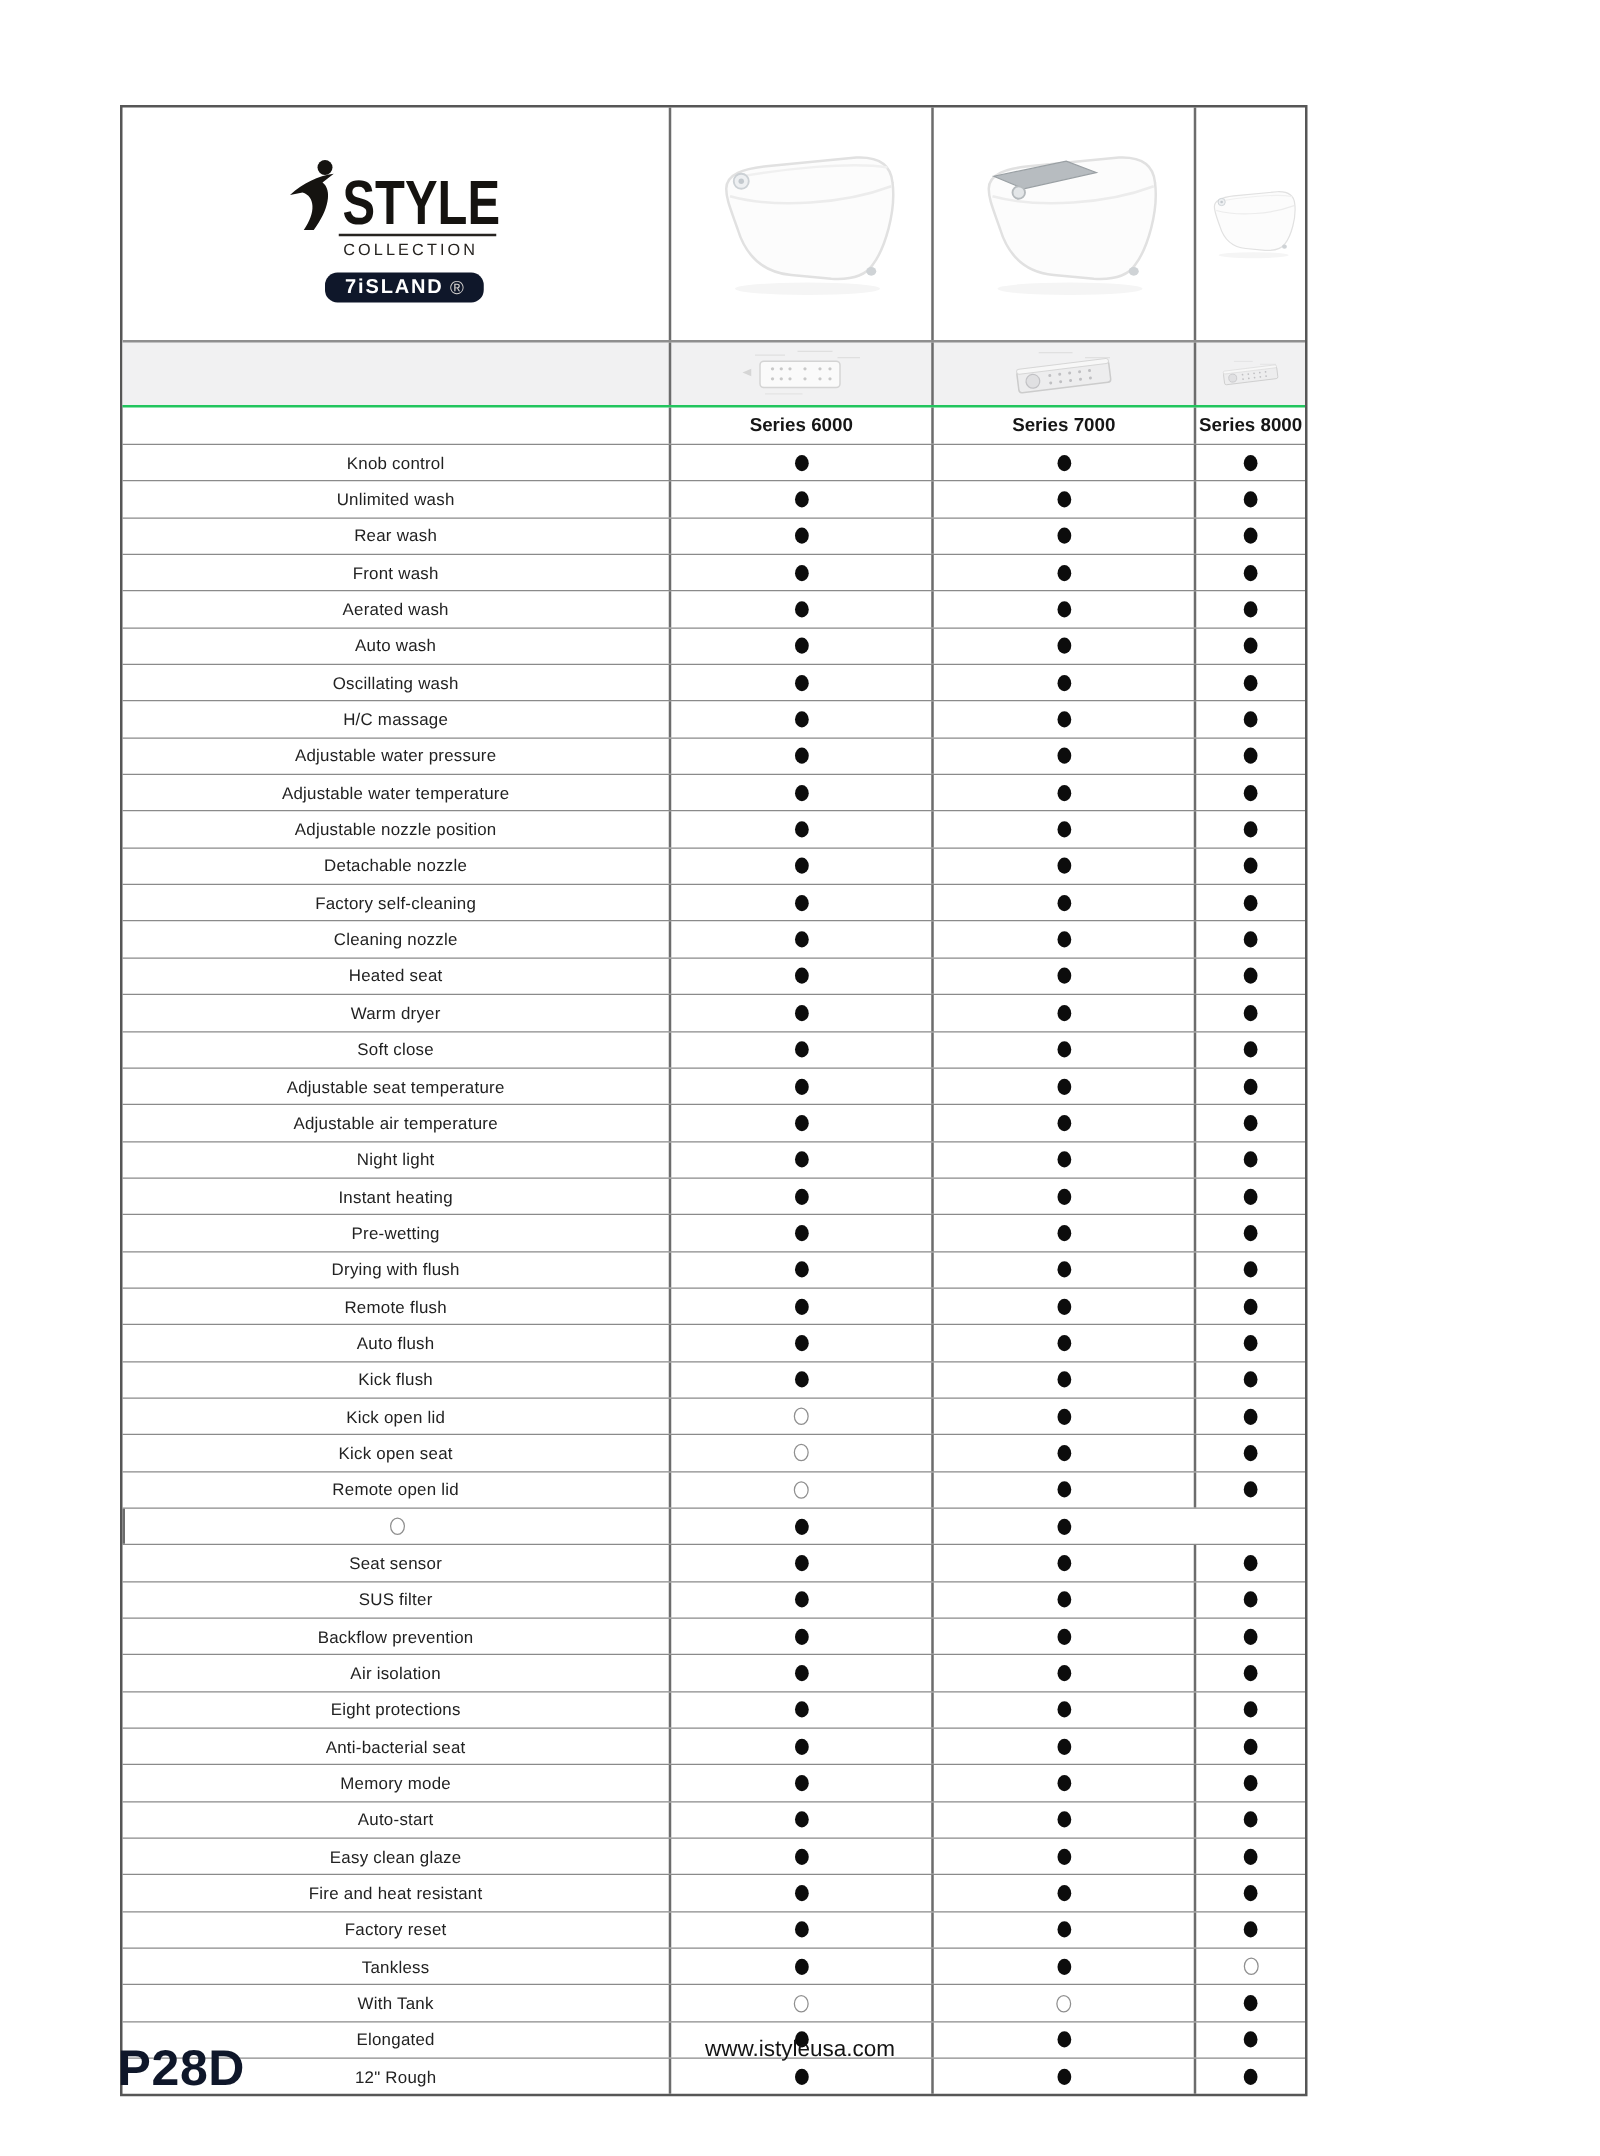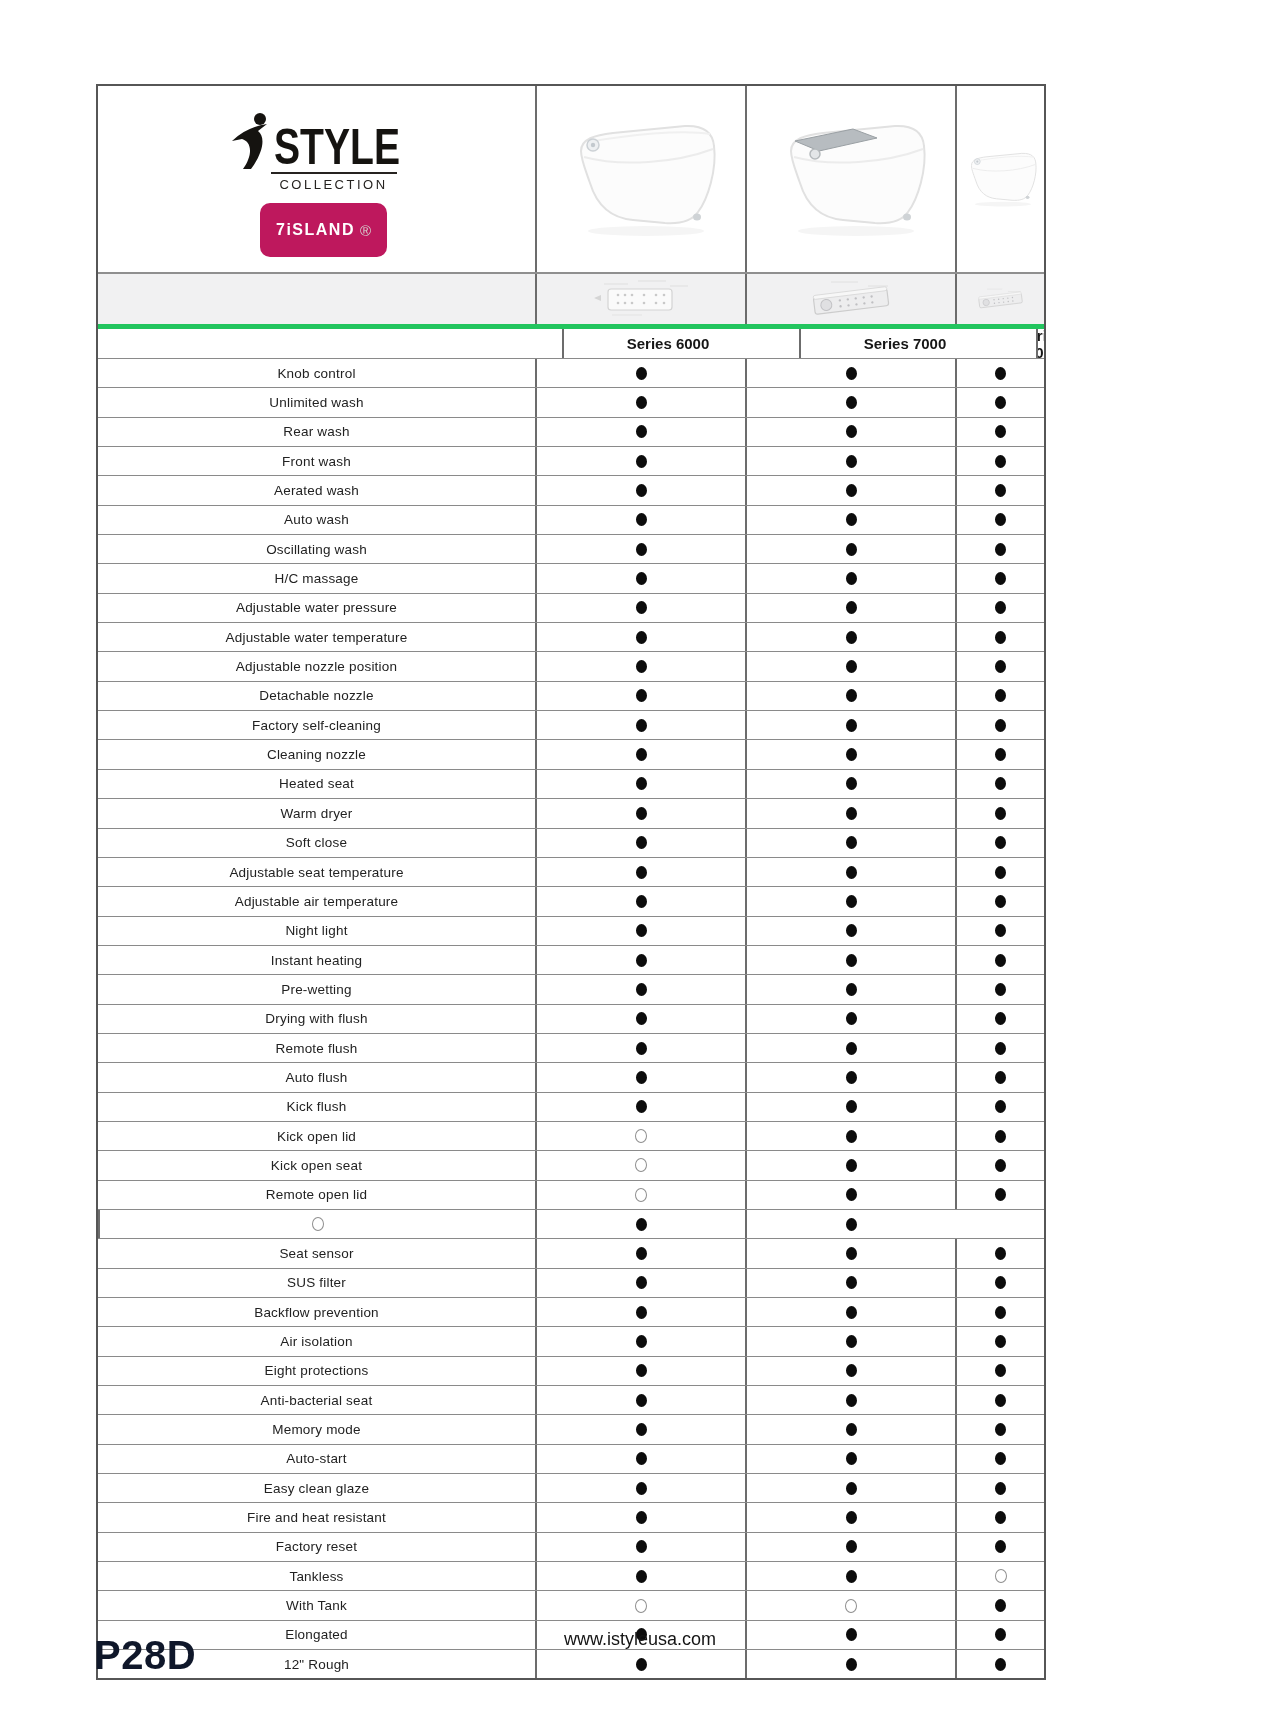--- a/index.html
+++ b/index.html
@@ -13,36 +13,36 @@
     border:2px solid #565656;background:#fff;box-sizing:border-box;
   }
   .row{display:grid;grid-template-columns:437px 210px 210px 1fr;}
   .cell{
     position:relative;display:flex;align-items:center;justify-content:center;
     box-sizing:border-box;overflow:hidden;
   }
   .c2,.c3,.c4{border-left:2px solid #6c6c6c;}
   .row-products{height:186px;}
   .row-remotes{height:50px;background:#f1f1f2;border-top:2px solid #8f8f8f;}
-  .row-series{height:29px;border-top:5px solid #22c55e;gap:27px;}
+  .row-series{height:29px;border-top:2px solid #22c55e;}
   .series-name{font-weight:bold;font-size:15px;color:#161616;}
   .feat{height:28.35px;border-top:1px solid #8a8a8a;}
   .feat-label{font-weight:normal;font-size:13.5px;letter-spacing:.2px;color:#222;text-align:center;}
   .dot-filled{display:inline-block;width:11px;height:13px;border-radius:50%;background:#0c0c0c;}
   .dot-empty{display:inline-block;width:10px;height:12px;border-radius:50%;border:1.5px solid #8f8f8f;background:#fff;}
   
   .logo-block{display:flex;flex-direction:column;align-items:center;padding-top:10px;}
   .collection{
     margin-top:1px;border-top:2px solid #262320;padding:3px 4px 0;
-    font-size:13px;letter-spacing:2.5px;color:#262320;width:118px;text-align:center;
+    font-size:13px;letter-spacing:2.5px;color:#262320;width:118px;
     margin-left:34px;
   }
   .badge{
-    margin-top:11px;margin-left:14px;background:#be185d;color:#fff;border-radius:10px;
-    padding:18px 16px;font-size:16px;font-weight:bold;letter-spacing:1.5px;
+    margin-top:11px;margin-left:14px;background:#0f172a;color:#fff;border-radius:10px;
+    padding:3px 16px;font-size:16px;font-weight:bold;letter-spacing:1.5px;
     display:flex;align-items:center;gap:5px;
   }
   .badge .reg{font-weight:400;color:#d6d3d0;font-size:15px;letter-spacing:0;}
   
   .site{position:absolute;left:640px;top:1629px;transform:translateX(-50%);font-weight:normal;font-size:18px;color:#141414;}
   .pcode{position:absolute;left:94px;top:1633px;font-weight:bold;font-size:40px;letter-spacing:.5px;color:#0f172a;}
 </style>
 </head>
 <body>
 

